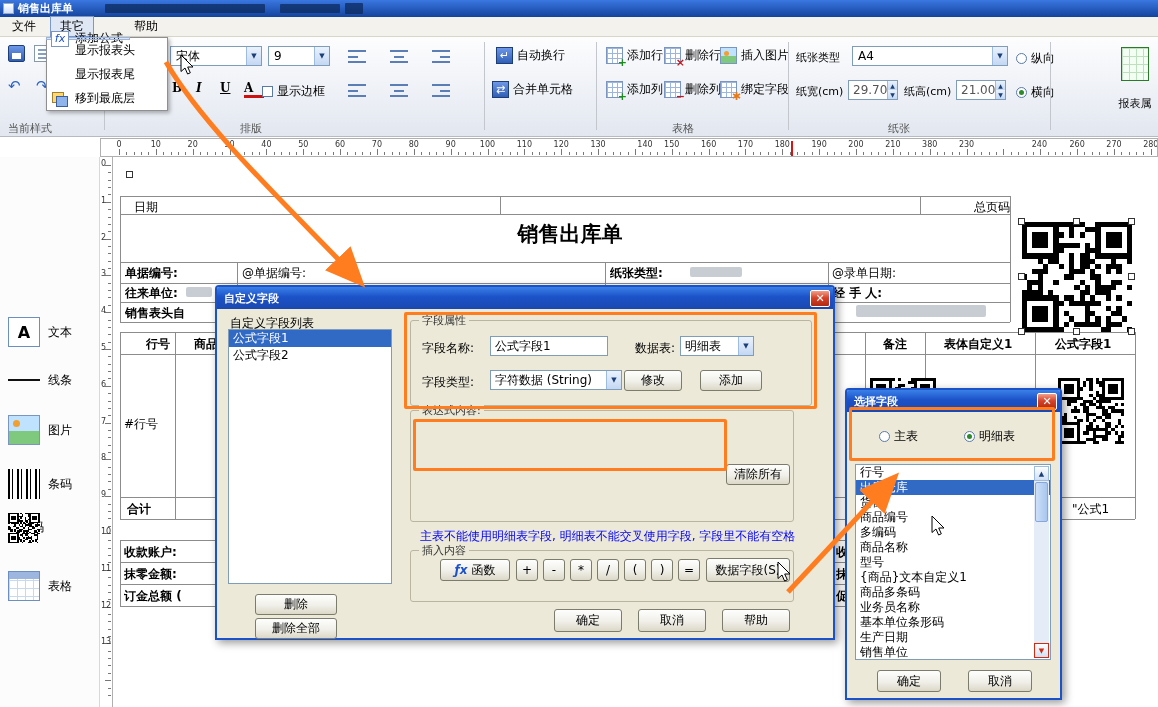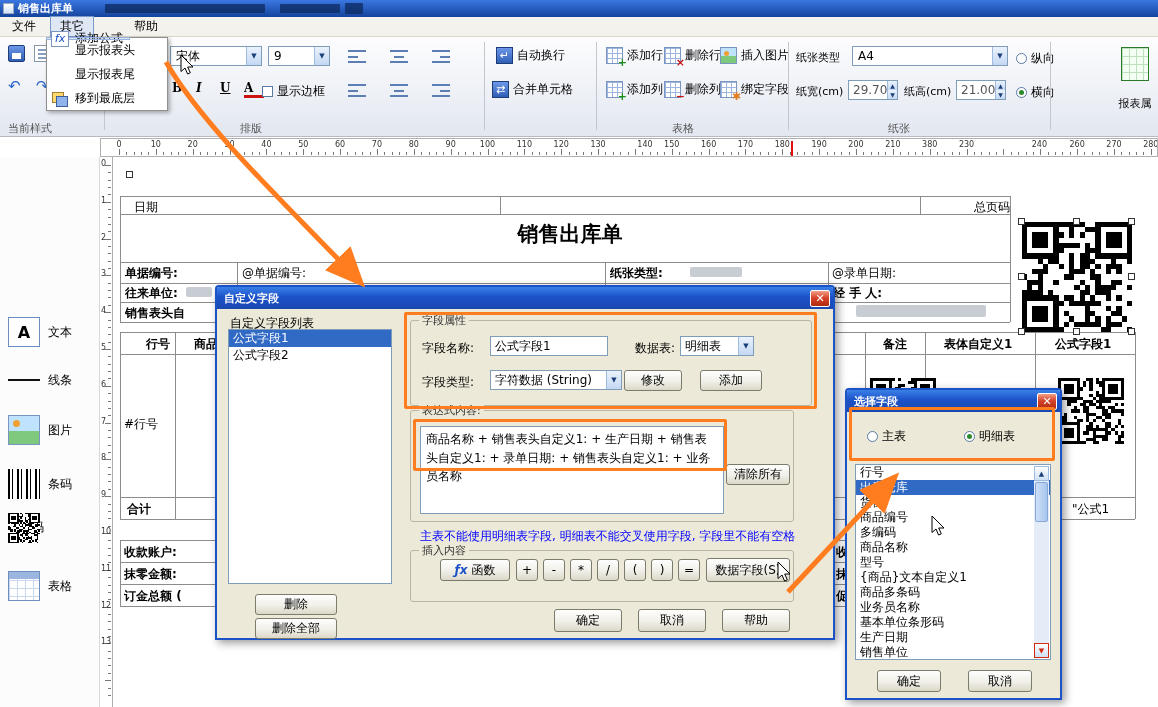--- a/index.html
+++ b/index.html
@@ -1305,21 +1305,20 @@
     <div class="dcombo" style="left:273px;top:83px;width:132px;height:20px;">
         <span>字符数据 (String)</span>
         <span class="carr">▼</span>
       </div>
     <div class="xpbtn" style="left:407px;top:83px;width:58px;height:21px;">修改</div>
     <div class="xpbtn" style="left:483px;top:83px;width:62px;height:21px;">添加</div>
 
     <div class="group" style="left:193px;top:123px;width:384px;height:112px;">
         <span class="glabel">表达式内容:</span>
       </div>
-    <div class="ta" style="left:203px;top:139px;width:304px;height:88px;">商品名称 + 销售表头自定义1: + 生产日期 + 销售表头自定义1: + 录单日期: + 销售表头自定义1: + 业务员名称</div>
     <div class="xpbtn" style="left:509px;top:177px;width:64px;height:21px;">清除所有</div>
 
     <div class="hint" style="left:203px;top:241px;">主表不能使用明细表字段, 明细表不能交叉使用字段, 字段里不能有空格</div>
 
     <div class="group" style="left:193px;top:263px;width:384px;height:52px;">
         <span class="glabel">插入内容</span>
       </div>
     <div class="xpbtn" style="left:223px;top:272px;width:70px;height:22px;gap:4px;">
         <span style="font-style:italic;color:#1c52c8;font-weight:bold;">ƒx</span>
         <span>函数</span>
@@ -1336,21 +1335,21 @@
     <div class="xpbtn" style="left:337px;top:322px;width:68px;height:23px;">确定</div>
     <div class="xpbtn" style="left:421px;top:322px;width:68px;height:23px;">取消</div>
     <div class="xpbtn" style="left:505px;top:322px;width:68px;height:23px;">帮助</div>
   </div>
 
   <div class="dialog z35" style="left:845px;top:388px;width:217px;height:312px;">
     <div class="dtitle">
         <span>选择字段</span>
         <span class="dclose">✕</span>
       </div>
-    <div class="radio" style="left:20px;top:38px;">
+    <div class="radio" style="left:32px;top:38px;">
         <span class="rdot"></span>
         <span>主表</span>
       </div>
     <div class="radio sel" style="left:117px;top:38px;">
         <span class="rdot"></span>
         <span>明细表</span>
       </div>
     <div class="list fl" id="field-list" style="left:8px;top:74px;width:196px;height:196px;">
 
     <div class="litem">行号</div>

